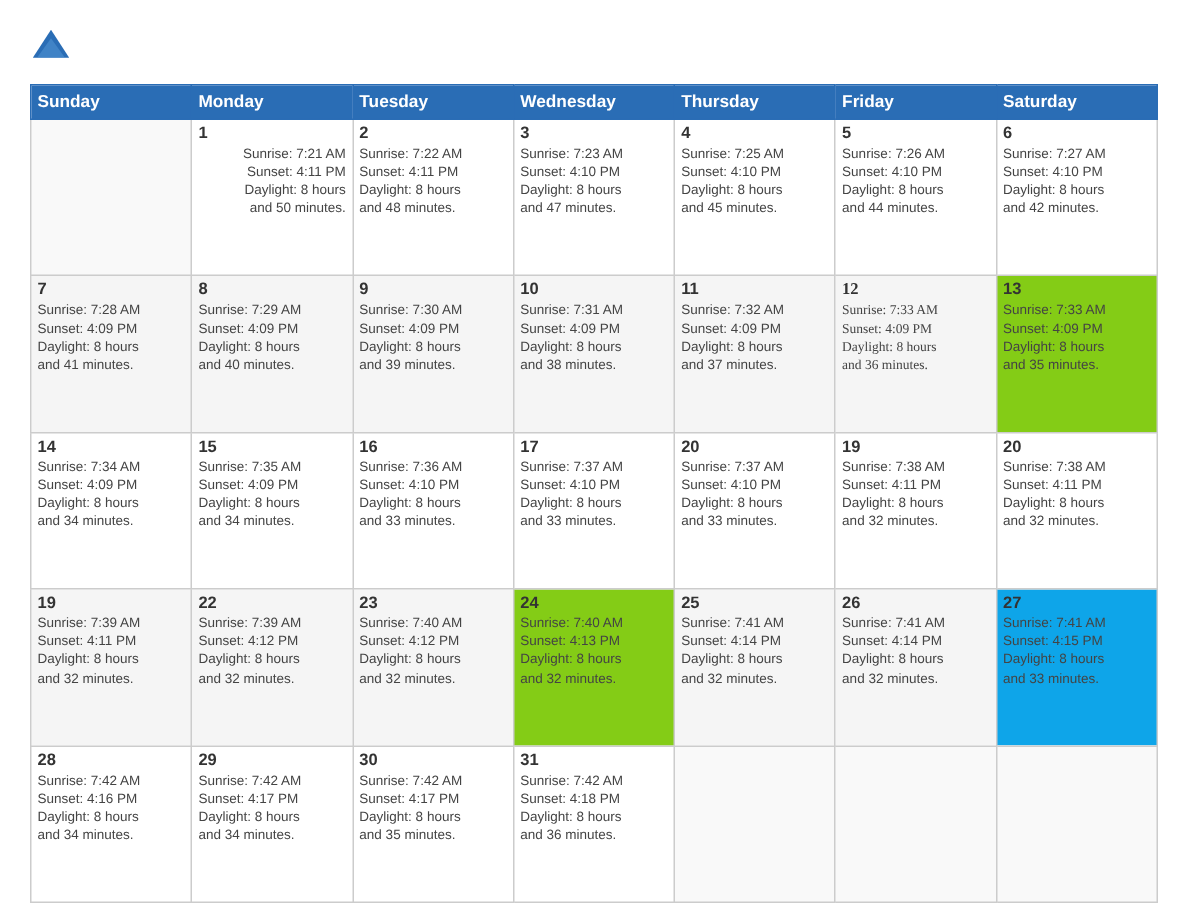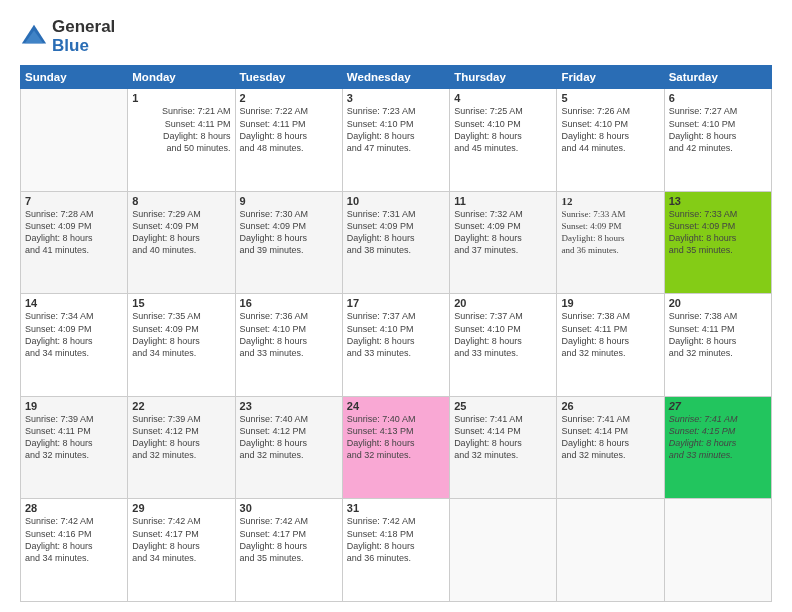--- a/index.html
+++ b/index.html
@@ -101,24 +101,20 @@
 </head>
 <body>
 
 <div class="page">
   <div class="header">
     <div class="logo">
       <svg class="logo-icon" viewBox="0 0 30 30">
         <polygon points="15,2 28,22 2,22" fill="#2a6db5"></polygon>
         <polygon points="15,8 25,22 5,22" fill="#5599d8" opacity="0.5"></polygon>
       </svg>
-      <div class="logo-text">
-        <span class="logo-general">General</span>
-        <span class="logo-blue">Blue</span>
-      </div>
     </div>
   </div>
 
   <table class="calendar">
     <thead>
       <tr>
       <th>Sunday</th>
           <th>Monday</th>
           <th>Tuesday</th>
           <th>Wednesday</th>
@@ -290,42 +286,42 @@
 Daylight: 8 hours
 and 32 minutes.</div>
           </td>
           <td style="background: rgb(245, 245, 245);">
             <span class="day-num">23</span>
             <div class="day-info" style="white-space: pre-line;">Sunrise: 7:40 AM
 Sunset: 4:12 PM
 Daylight: 8 hours
 and 32 minutes.</div>
           </td>
-          <td style="background: #f9a8d4;">
+          <td style="background: #84cc16;">
             <span class="day-num">24</span>
             <div class="day-info" style="white-space: pre-line;">Sunrise: 7:40 AM
 Sunset: 4:13 PM
 Daylight: 8 hours
 and 32 minutes.</div>
           </td>
           <td style="background: rgb(245, 245, 245);">
             <span class="day-num">25</span>
             <div class="day-info" style="white-space: pre-line;">Sunrise: 7:41 AM
 Sunset: 4:14 PM
 Daylight: 8 hours
 and 32 minutes.</div>
           </td>
           <td style="background: rgb(245, 245, 245);">
             <span class="day-num">26</span>
             <div class="day-info" style="white-space: pre-line;">Sunrise: 7:41 AM
 Sunset: 4:14 PM
 Daylight: 8 hours
 and 32 minutes.</div>
           </td>
-          <td style="background: #22c55e; font-style: italic;">
+          <td style="background: #0ea5e9;">
             <span class="day-num">27</span>
             <div class="day-info" style="white-space: pre-line;">Sunrise: 7:41 AM
 Sunset: 4:15 PM
 Daylight: 8 hours
 and 33 minutes.</div>
           </td>
         </tr>
         <tr>
           <td>
             <span class="day-num">28</span>

